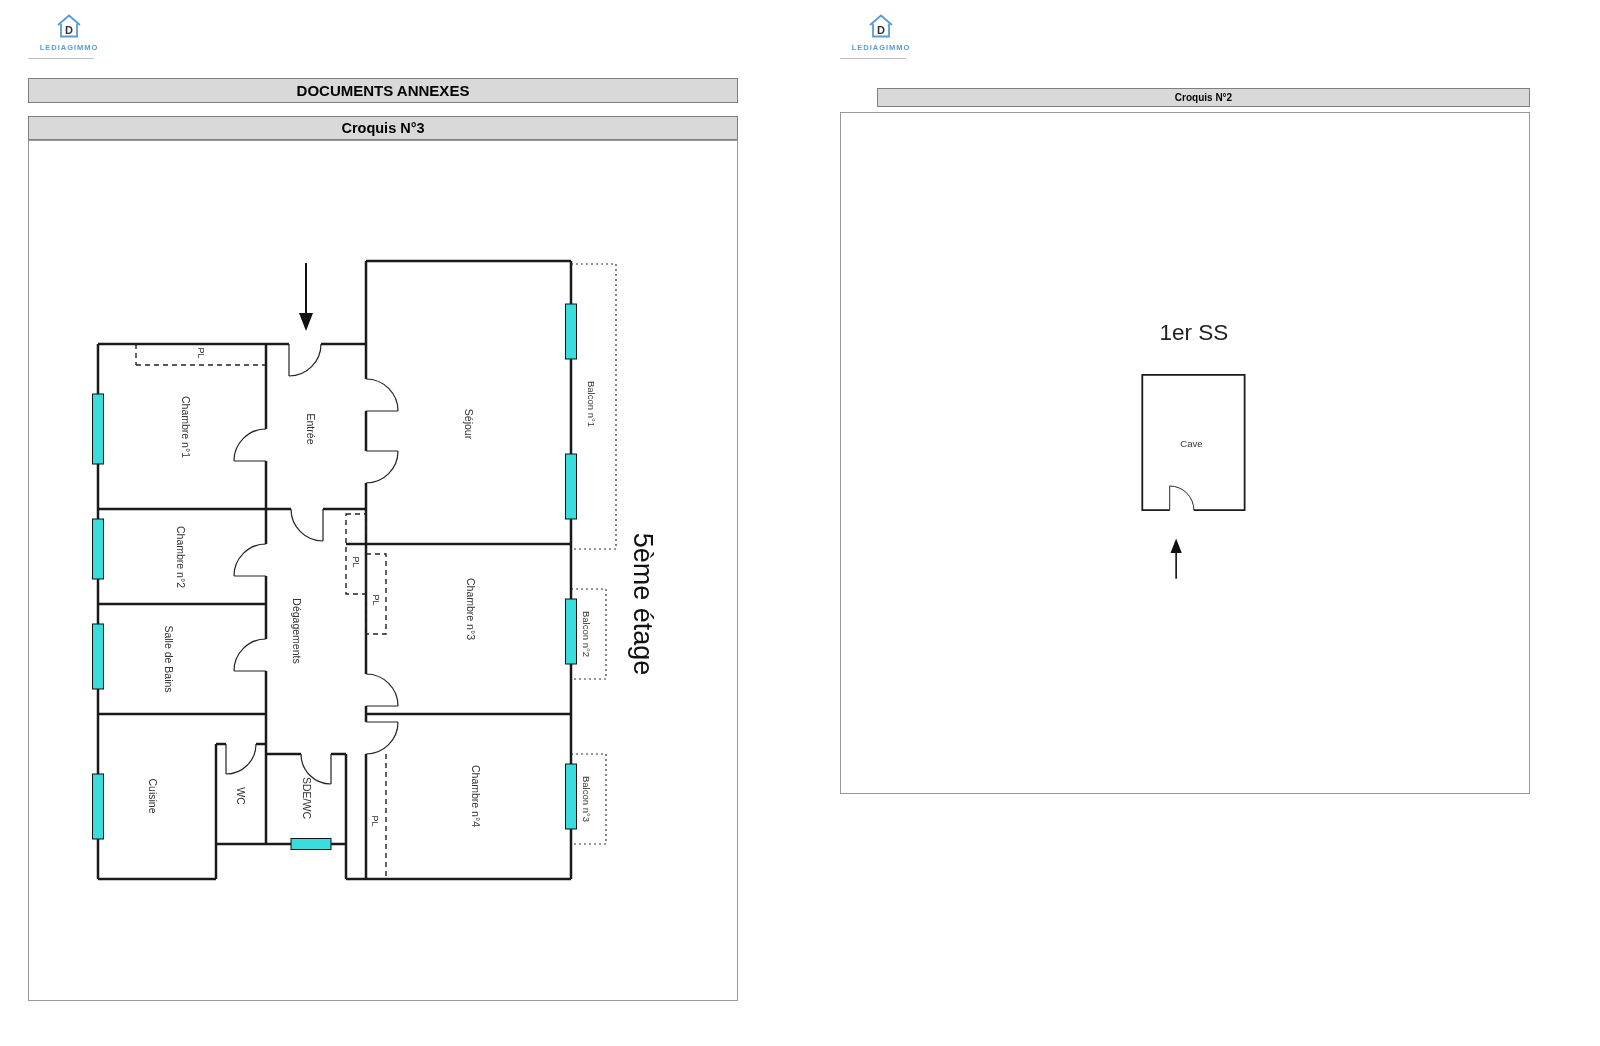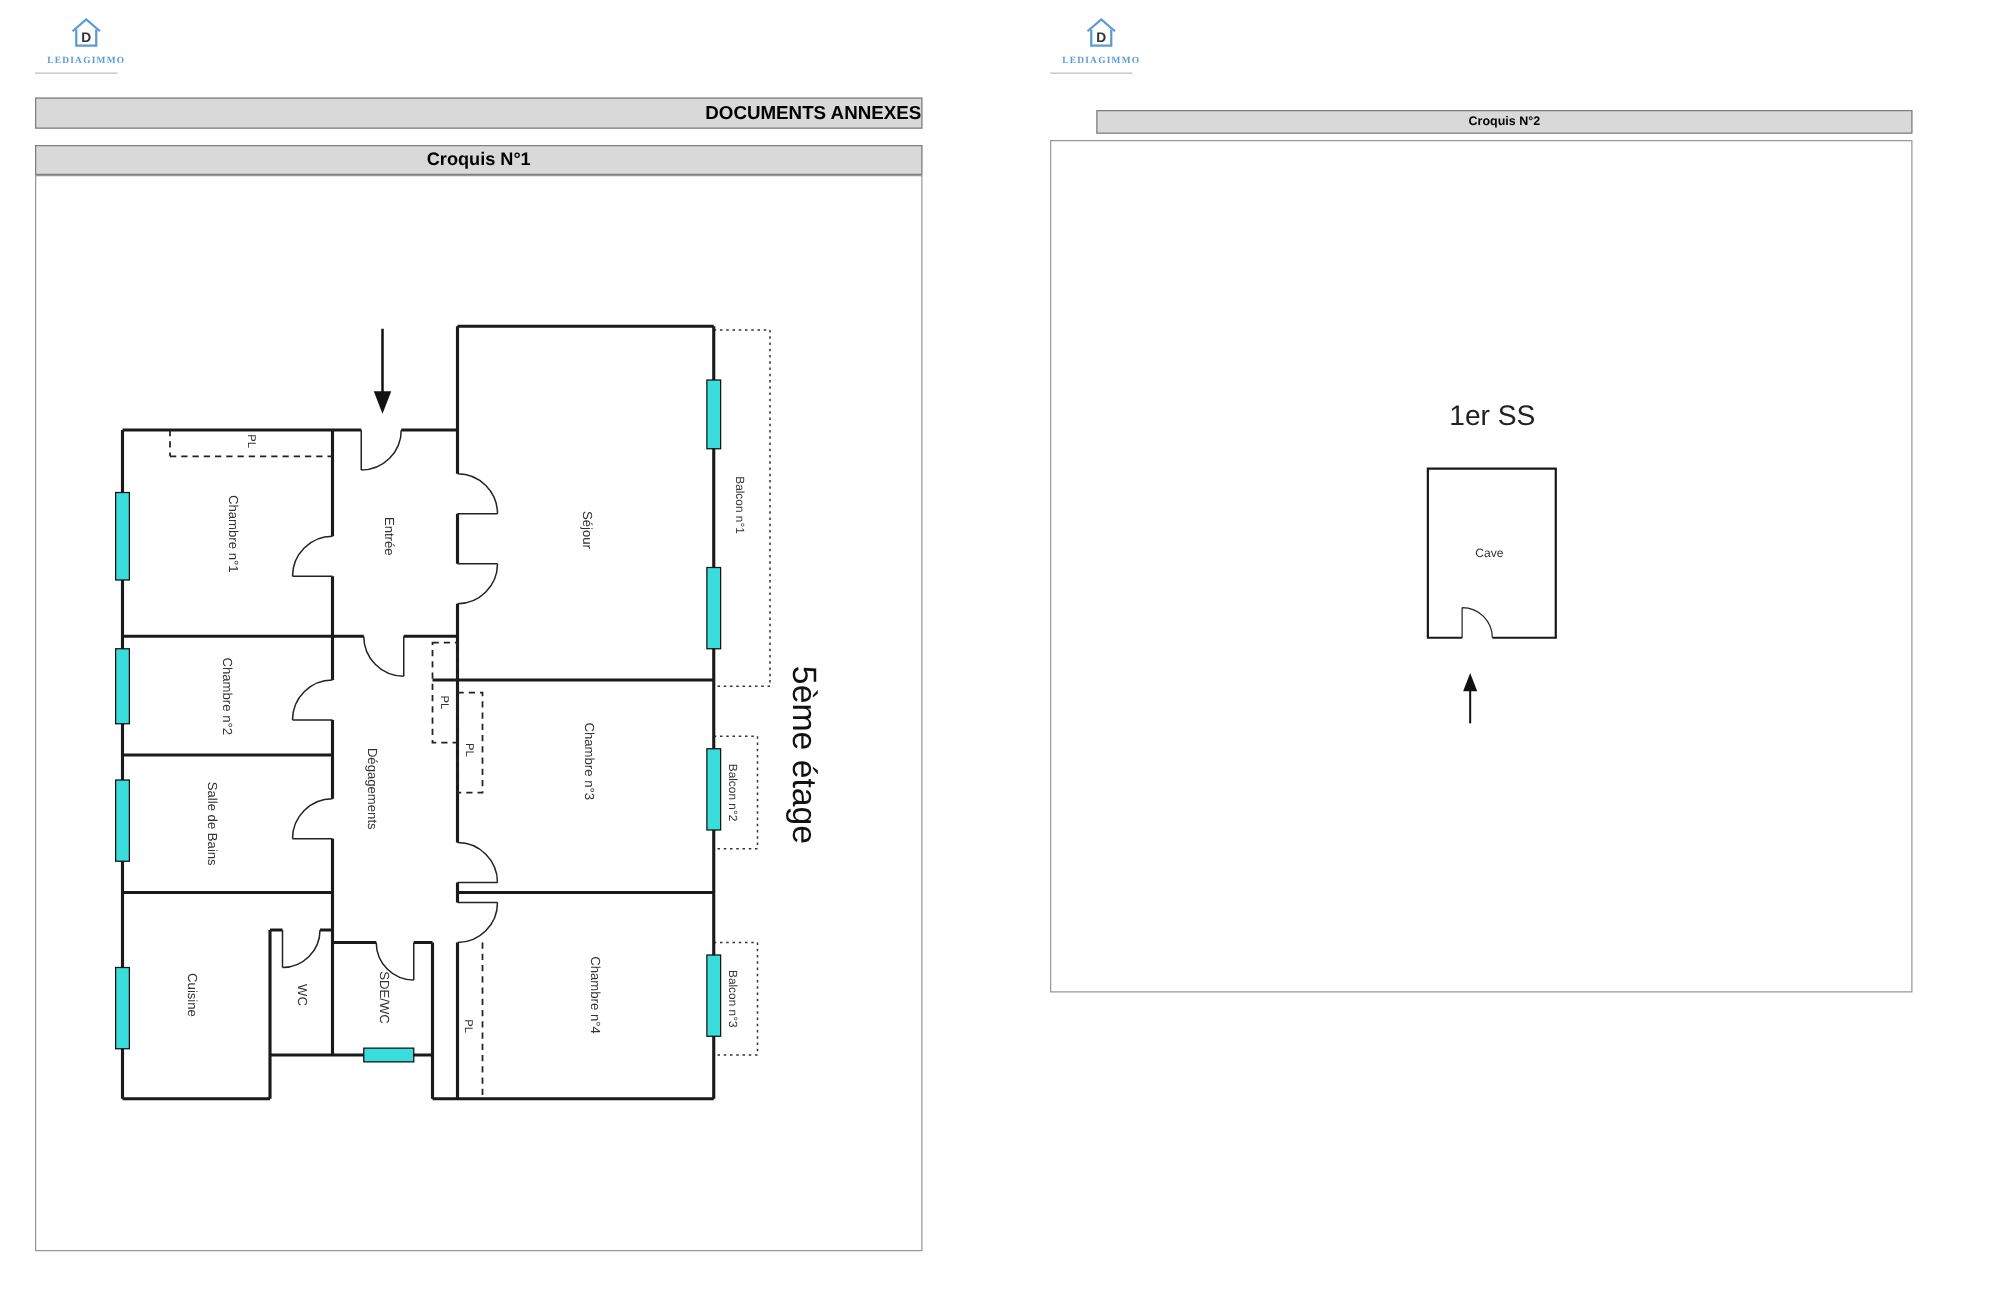--- a/index.html
+++ b/index.html
@@ -11,26 +11,26 @@
   }
   *{box-sizing:border-box;margin:0;padding:0;}
   html,body{width:1600px;height:1046px;background:#ffffff;overflow:hidden;
     font-family:"Liberation Sans",sans-serif;}
   .page{position:absolute;top:10px;}
   .page-left{left:28px;width:710px;}
   .page-right{left:840px;width:690px;}
   .logo{position:absolute;top:2px;left:6px;width:70px;text-align:center;}
   .logo svg{display:block;margin:0 auto;}
   .logo .brand-text{font-size:7.5px;letter-spacing:1px;color:var(--logo-blue);
-    font-weight:bold;margin-top:1px;font-family:Liberation Serif, serif;}
+    font-weight:bold;margin-top:1px;}
   .logo-rule{position:absolute;top:48px;left:0;width:66px;border-top:1px solid #bfbfbf;}
   .bar{position:absolute;left:0;right:0;background:var(--bar-bg);
     border:1px solid #7f7f7f;text-align:center;font-weight:bold;
     font-size:15px;padding:3px 0;color:#000;}
-  .page-left .bar-header{top:68px;text-align:right;}
+  .page-left .bar-header{top:68px;}
   .page-left .bar-title{top:106px;font-size:14.5px;}
   .page-right .bar-title{top:78px;font-size:10px;margin-left:37px;}
   .plan-box{position:absolute;left:0;right:0;border:1px solid #999;background:#fff;}
   .page-left .plan-box{top:130px;height:861px;}
   .page-right .plan-box{top:102px;height:682px;}
   .plan-box svg{display:block;width:100%;height:100%;}
   text{fill:var(--label);}
   .room-label{font-size:10.5px;}
   .pl-label{font-size:9px;}
   .balcony-label{font-size:9.5px;}
@@ -55,21 +55,21 @@
     <svg width="34" height="30" viewBox="0 0 32 30">
       <path d="M5 13 L16 3.5 L27 13" stroke="var(--logo-blue)" stroke-width="1.8" fill="none"></path>
       <path d="M8 11.5 V24.5 H24 V11.5" stroke="var(--logo-blue)" stroke-width="1.8" fill="none"></path>
       <text x="16" y="21.5" text-anchor="middle" font-size="11" font-weight="bold" fill="var(--logo-blue)">D</text>
     </svg>
     <div class="brand-text">LEDIAGIMMO</div>
   </div>
   <div class="logo-rule"></div>
 
   <div class="bar bar-header">DOCUMENTS ANNEXES</div>
-  <div class="bar bar-title">Croquis N°1</div>
+  <div class="bar bar-title">Croquis N°3</div>
 
   <div class="plan-box">
     <svg viewBox="0 0 708 859">
 
       <rect class="dotted" x="542" y="123" width="45" height="285"></rect>
       <rect class="dotted" x="542" y="448" width="35" height="90"></rect>
       <rect class="dotted" x="542" y="613" width="35" height="90"></rect>
 
       <path class="walls" d="
         M 69 203 H 260 M 292 203 H 337

